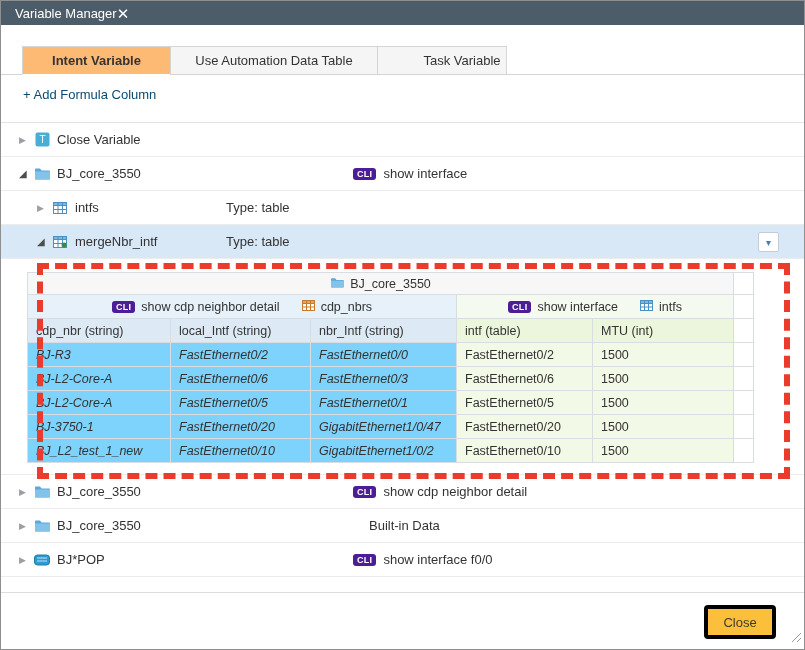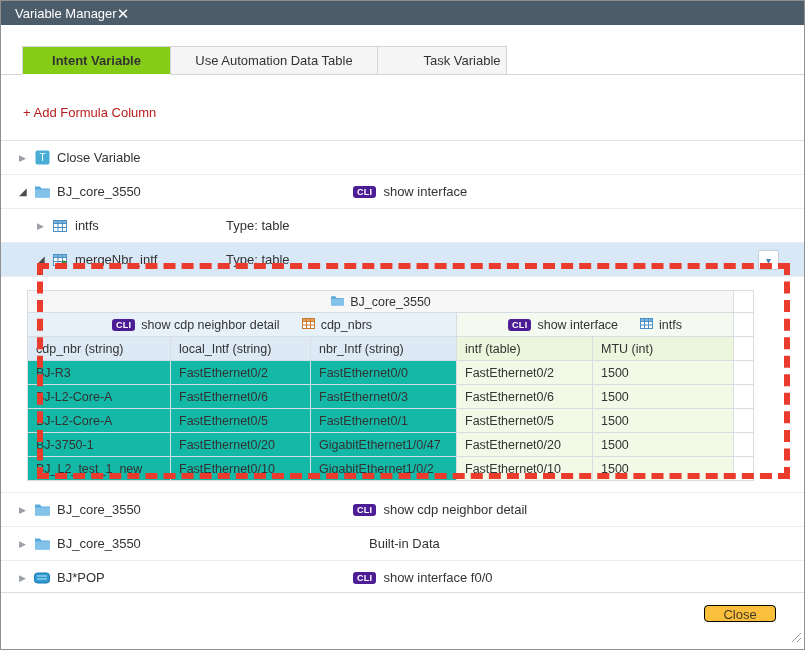--- a/index.html
+++ b/index.html
@@ -29,25 +29,25 @@
   .tab {
     height:29px; line-height:28px; text-align:center;
     font-size:13px; color:#333; background:#f5f5f5;
     border:1px solid #d5d5d5; margin-bottom:-1px; margin-left:-1px;
     cursor:pointer; white-space:nowrap; overflow:hidden;
   }
   .tab.t0 { width:149px; margin-left:0; }
   .tab.t1 { width:208px; }
   .tab.t2 { width:130px;padding-left:40px; }
   .tab.t3 { width:211px; }
-  .tab.active { background:#84cc16; font-weight:bold; border-bottom:1px solid #fff; }
+  .tab.active { background:#fdba74; font-weight:bold; border-bottom:1px solid #fff; }
   
   .add-link {
-    display:inline-block; margin:30px 0 0 22px;
-    color:#b91c1c; font-size:13px; cursor:pointer; height:18px;
+    display:inline-block; margin:12px 0 0 22px;
+    color:#0c4a6e; font-size:13px; cursor:pointer; height:18px;
   }
   
   .tree { margin-top:17px; border-top:1px solid #e3e3e3; font-size:13px; color:#333; }
   .trow {
     position:relative; height:34px; display:flex; align-items:center;
     border-bottom:1px solid #ececec; padding-left:18px; background:#fff;
   }
   .trow.child { padding-left:36px; }
   .trow.selected { background:#d9e8f6; }
   .caret { flex:0 0 15px; font-size:9px; color:#9aa0a6; cursor:pointer; }
@@ -80,36 +80,36 @@
   }
   .title-cell { background:#f7f7f7; text-align:center !important; height:22px !important; }
   .title-inner { display:inline-flex; align-items:center; gap:6px; }
   .gh { text-align:center !important; height:23px !important; }
   .gh-cdp { background:#e6f1fa; }
   .gh-intf { background:#f4faef; }
   .gh-inner { display:inline-flex; align-items:center; gap:6px; }
   .gh-gap { display:inline-block; width:10px; }
   .ch-cdp { background:#ddeaf6; }
   .ch-intf { background:#ecf6dc; }
-  .c-cdp { background:#14b8a6; }
+  .c-cdp { background:#7dd3fc;font-style:italic; }
   .c-intf { background:#f3f9e7; }
   .c-extra { background:#fff; }
   
   .red-box {
     position:absolute; left:36px; top:262px; width:753px; height:216px;
     border:6px dashed #ea3b2c; pointer-events:none; z-index:6;
   }
   
   .footer {
     position:absolute; left:0; right:0; bottom:0; height:57px;
     border-top:1px solid #ddd; background:#fff;
   }
   .close-btn {
-    position:absolute; right:28px; top:12px; width:72px; height:17px;
-    background:#fcbf3c; border:1px solid #000000; border-radius:4px;
+    position:absolute; right:28px; top:12px; width:72px; height:34px;
+    background:#fcbf3c; border:4px solid #000000; border-radius:4px;
     font-size:13px; color:#403a28; cursor:pointer;
     font-family:"Liberation Sans", sans-serif;
   }
   .grip { position:absolute; right:2px; bottom:2px; z-index:7; }
 </style>
 </head>
 <body>
 
 <div class="dialog">
 

